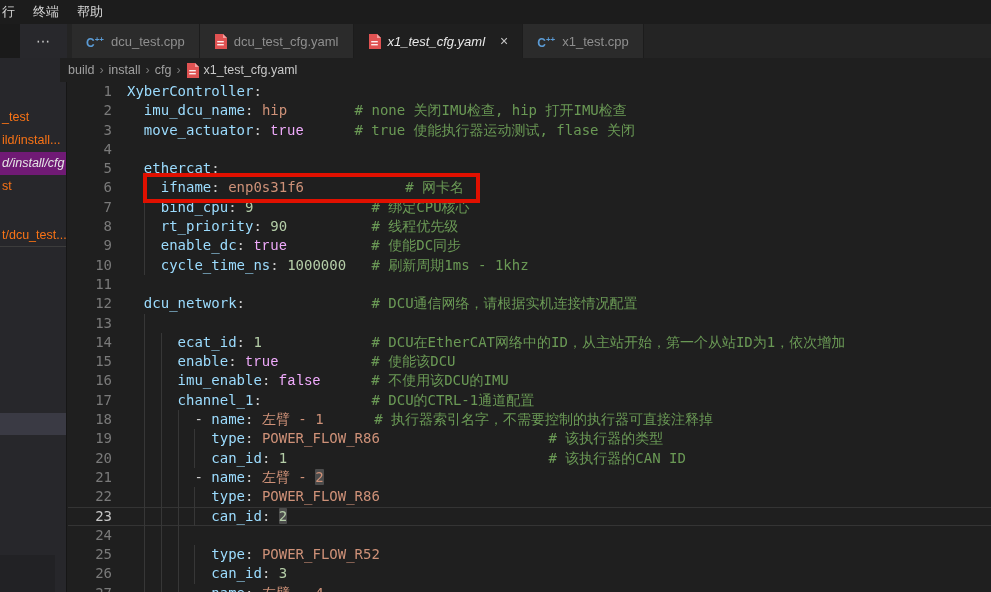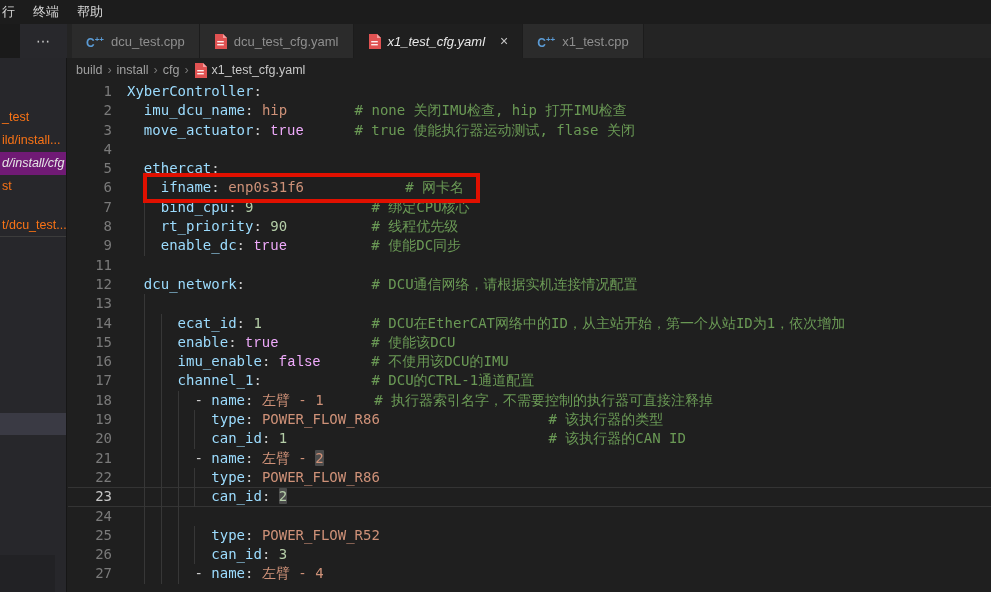--- a/index.html
+++ b/index.html
@@ -25,35 +25,35 @@
          background:#2b2b2b; border-right:1px solid #1c1c1c; cursor:pointer;
          font-size:13px; color:#8f8f8f; white-space:nowrap; }
   .tab.active { background:#1f1f1f; color:#eaeaea; }
   .tab.active .tab-label { font-style:italic; }
   .tab-close { margin-left:8px; color:#c5c5c5; font-size:14px; line-height:14px; }
   .cpp-ico { color:#5b9bd5; font-weight:bold; font-size:12px; line-height:12px; }
   .cpp-ico sup { font-size:8px; }
   .yaml-ico svg { display:block; }
 
   
-  .breadcrumb { position:absolute; left:68px; top:58px; width:923px; height:24px;
+  .breadcrumb { position:absolute; left:60px; top:58px; width:923px; height:24px;
                 background:#1f1f1f; display:flex; align-items:center; gap:5px;
                 padding-left:8px; font-size:12.5px; color:#a0a0a0; }
   .crumb { cursor:pointer; }
   .crumb-sep { color:#7a7a7a; }
   .crumb-file { display:flex; align-items:center; gap:5px; color:#c8c8c8; cursor:pointer; }
 
   
   .sidebar { position:absolute; left:0; top:58px; width:67px; height:534px;
              background:#27272b; border-right:1px solid #161616; overflow:hidden; }
   .side-items { padding-top:48px; }
   .side-item { height:23px; line-height:23px; font-size:12.5px; color:#f97316;
                white-space:nowrap; overflow:hidden; padding-left:2px; cursor:pointer; }
   .side-item.selected { background:#701a75; color:#e6e6e6; font-style:italic; }
-  .side-item:nth-child(5) { margin-top:16px; border-bottom:1px solid #3c3c3c; }
+  .side-item:nth-child(5) { margin-top:26px; border-bottom:1px solid #3c3c3c; }
   .side-highlight { position:absolute; left:0; top:355px; width:67px; height:22px;
                     background:#3a3a44; cursor:pointer; }
   .side-bottom-block { position:absolute; left:0; top:497px; width:55px; height:37px;
                        background:#222225; }
 
   
   .code { position:absolute; left:68px; top:82px; width:923px; height:510px;
           background:#1f1f1f; overflow:hidden;
           font-family:"DejaVu Sans Mono", monospace; font-size:14px; }
   .code-line { position:relative; height:19.3px; line-height:19.3px; white-space:pre;
@@ -157,20 +157,21 @@
     <div id="code-lines">
         <div class="code-line"><span class="ln">1</span><span class="lc"><span class="tk-k">XyberController</span><span class="tk-p">:</span></span></div>
         <div class="code-line"><span class="ln">2</span><span class="lc"><span class="tk-w">  </span><span class="tk-k">imu_dcu_name</span><span class="tk-p">: </span><span class="tk-s">hip</span><span class="tk-w">        </span><span class="tk-c"># none 关闭IMU检查, hip 打开IMU检查</span></span></div>
         <div class="code-line"><span class="ln">3</span><span class="lc"><span class="tk-w">  </span><span class="tk-k">move_actuator</span><span class="tk-p">: </span><span class="tk-b">true</span><span class="tk-w">      </span><span class="tk-c"># true 使能执行器运动测试, flase 关闭</span></span></div>
         <div class="code-line"><span class="ln">4</span><span class="lc"></span></div>
         <div class="code-line"><span class="ln">5</span><span class="lc"><span class="tk-w">  </span><span class="tk-k">ethercat</span><span class="tk-p">:</span></span></div>
         <div class="code-line"><span class="guide" style="left: 75.86px;"></span><span class="ln">6</span><span class="lc"><span class="tk-w">    </span><span class="tk-k">ifname</span><span class="tk-p">: </span><span class="tk-s">enp0s31f6</span><span class="tk-w">            </span><span class="tk-c"># 网卡名</span></span></div>
         <div class="code-line"><span class="guide" style="left: 75.86px;"></span><span class="ln">7</span><span class="lc"><span class="tk-w">    </span><span class="tk-k">bind_cpu</span><span class="tk-p">: </span><span class="tk-n">9</span><span class="tk-w">              </span><span class="tk-c"># 绑定CPU核心</span></span></div>
         <div class="code-line"><span class="guide" style="left: 75.86px;"></span><span class="ln">8</span><span class="lc"><span class="tk-w">    </span><span class="tk-k">rt_priority</span><span class="tk-p">: </span><span class="tk-n">90</span><span class="tk-w">          </span><span class="tk-c"># 线程优先级</span></span></div>
         <div class="code-line"><span class="guide" style="left: 75.86px;"></span><span class="ln">9</span><span class="lc"><span class="tk-w">    </span><span class="tk-k">enable_dc</span><span class="tk-p">: </span><span class="tk-b">true</span><span class="tk-w">          </span><span class="tk-c"># 使能DC同步</span></span></div>
+        <div class="code-line"><span class="guide" style="left: 75.86px;"></span><span class="ln">10</span><span class="lc"><span class="tk-w">    </span><span class="tk-k">cycle_time_ns</span><span class="tk-p">: </span><span class="tk-n">1000000</span><span class="tk-w">   </span><span class="tk-c"># 刷新周期1ms - 1khz</span></span></div>
         <div class="code-line"><span class="ln">11</span><span class="lc"></span></div>
         <div class="code-line"><span class="ln">12</span><span class="lc"><span class="tk-w">  </span><span class="tk-k">dcu_network</span><span class="tk-p">:</span><span class="tk-w">               </span><span class="tk-c"># DCU通信网络，请根据实机连接情况配置</span></span></div>
         <div class="code-line"><span class="guide" style="left: 75.86px;"></span><span class="ln">13</span></div>
         <div class="code-line"><span class="guide" style="left: 75.86px;"></span><span class="guide" style="left: 92.72px;"></span><span class="ln">14</span><span class="lc"><span class="tk-w">      </span><span class="tk-k">ecat_id</span><span class="tk-p">: </span><span class="tk-n">1</span><span class="tk-w">             </span><span class="tk-c"># DCU在EtherCAT网络中的ID，从主站开始，第一个从站ID为1，依次增加</span></span></div>
         <div class="code-line"><span class="guide" style="left: 75.86px;"></span><span class="guide" style="left: 92.72px;"></span><span class="ln">15</span><span class="lc"><span class="tk-w">      </span><span class="tk-k">enable</span><span class="tk-p">: </span><span class="tk-b">true</span><span class="tk-w">           </span><span class="tk-c"># 使能该DCU</span></span></div>
         <div class="code-line"><span class="guide" style="left: 75.86px;"></span><span class="guide" style="left: 92.72px;"></span><span class="ln">16</span><span class="lc"><span class="tk-w">      </span><span class="tk-k">imu_enable</span><span class="tk-p">: </span><span class="tk-b">false</span><span class="tk-w">      </span><span class="tk-c"># 不使用该DCU的IMU</span></span></div>
         <div class="code-line"><span class="guide" style="left: 75.86px;"></span><span class="guide" style="left: 92.72px;"></span><span class="ln">17</span><span class="lc"><span class="tk-w">      </span><span class="tk-k">channel_1</span><span class="tk-p">:</span><span class="tk-w">             </span><span class="tk-c"># DCU的CTRL-1通道配置</span></span></div>
         <div class="code-line"><span class="guide" style="left: 75.86px;"></span><span class="guide" style="left: 92.72px;"></span><span class="guide" style="left: 109.58px;"></span><span class="ln">18</span><span class="lc"><span class="tk-w">        </span><span class="tk-p">- </span><span class="tk-k">name</span><span class="tk-p">: </span><span class="tk-s">左臂 - 1</span><span class="tk-w">      </span><span class="tk-c"># 执行器索引名字，不需要控制的执行器可直接注释掉</span></span></div>
         <div class="code-line"><span class="guide" style="left: 75.86px;"></span><span class="guide" style="left: 92.72px;"></span><span class="guide" style="left: 109.58px;"></span><span class="guide" style="left: 126.44px;"></span><span class="ln">19</span><span class="lc"><span class="tk-w">          </span><span class="tk-k">type</span><span class="tk-p">: </span><span class="tk-s">POWER_FLOW_R86</span><span class="tk-w">                    </span><span class="tk-c"># 该执行器的类型</span></span></div>
         <div class="code-line"><span class="guide" style="left: 75.86px;"></span><span class="guide" style="left: 92.72px;"></span><span class="guide" style="left: 109.58px;"></span><span class="guide" style="left: 126.44px;"></span><span class="ln">20</span><span class="lc"><span class="tk-w">          </span><span class="tk-k">can_id</span><span class="tk-p">: </span><span class="tk-n">1</span><span class="tk-w">                               </span><span class="tk-c"># 该执行器的CAN ID</span></span></div>

